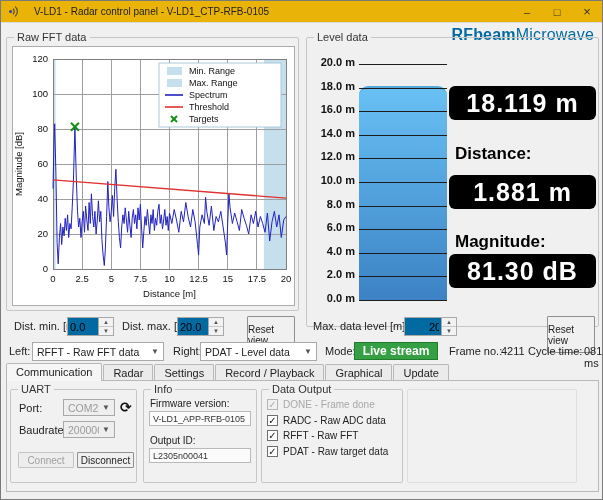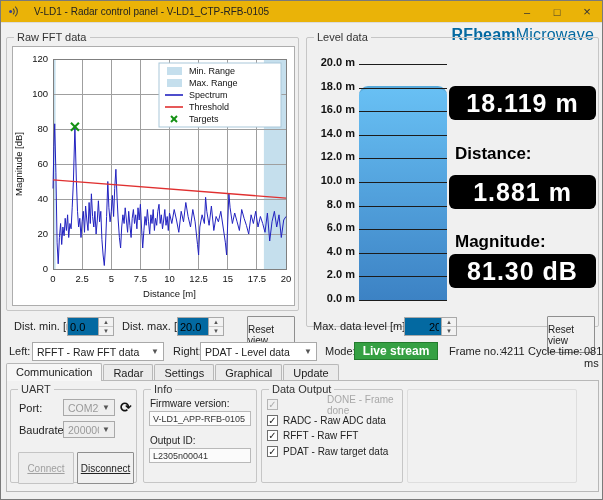--- a/index.html
+++ b/index.html
@@ -46,21 +46,21 @@
   .val { position:absolute; font-size:11px; color:#222; }
   .numbox { position:absolute; display:flex; height:19px; }
   .numbox input { width:32px; height:19px; border:1px solid #a9a9a9; font-size:11px; padding:0 2px; font-family:inherit; background:#0369a1; }
   .numbox .w38 { width:38px;padding-left:24px; }
   .spin { display:flex; flex-direction:column; width:15px; height:19px; border:1px solid #a9a9a9; border-left:none; background:#f2f2f2; }
   .spin span { flex:1; display:flex; align-items:center; justify-content:center; font-size:6px; color:#555; line-height:1; }
   .spin span:first-child { border-bottom:1px solid #c9c9c9; }
 
   .btn { position:absolute; height:37px; background:#f0f0f0; border:1px solid #8f8f8f; font-size:10px; color:#222;
          display:flex; align-items:center; justify-content:center; border-radius:1px; }
-  .btn.big { height:32px;text-decoration:underline; }
+  .btn.big { height:16px; }
   .btn.disabled { border-color:#c4c4c4; color:#a0a0a0; background:#ededed; }
 
   .combo { position:absolute; height:19px; background:#fff; border:1px solid #a9a9a9; display:flex; align-items:center; padding:0 4px; }
   .combo .ctext { flex:1; font-size:10.5px; color:#222; white-space:nowrap; overflow:hidden; }
   .combo .carrow { font-size:8px; color:#555; margin-left:3px; }
   .combo.disabled { background:#eeeeee; }
   .combo.disabled .ctext { color:#9a9a9a; }
   .combo.small { height:17px; }
 
   .mode-box { position:absolute; height:18px; background:#35a043; border:1px solid #227a2c; color:#fff; font-weight:700;
@@ -80,21 +80,21 @@
 
   .refresh { position:absolute; font-size:14px; font-weight:700; color:#111; line-height:1; }
 
   
   .do-rows { position:absolute; left:266px; top:374px; width:134px; }
   .do-row { display:flex; align-items:center; height:15.5px; }
   .cb { width:11px; height:11px; border:1px solid #6e6e6e; background:#fff; margin-right:5px; font-size:10px; line-height:9px;
         text-align:center; color:#222; flex:0 0 11px; }
   .cb.dis { border-color:#b5b5b5; color:#adadad; background:#f0f0f0; }
   .do-row .do-lab { font-size:10px; color:#222; }
-  .do-row.dis .do-lab { color:#a8a8a8;margin-left:44px; }
+  .do-row.dis .do-lab { color:#a8a8a8; }
 </style>
 </head>
 <body>
 
 <div class="window">
 
   <div class="titlebar">
     <span class="app-icon">
       <svg width="13" height="13" viewBox="0 0 13 13">
         <circle cx="2.6" cy="6.5" r="1.5" fill="#34409a"></circle>
@@ -257,20 +257,21 @@
     <span class="mode-box" style="left:353px; top:319px; width:84px;">Live stream</span>
     <span class="lbl" style="left:448px; top:322px;">Frame no.:</span>
     <span class="val" style="left:500px; top:322px;">4211</span>
     <span class="lbl" style="left:527px; top:322px;">Cycle time:</span>
     <span class="val" style="left:583px; top:322px;">081 ms</span>
 
     <div class="tabs" id="tabs">
         <span class="tab active">Communication</span>
         <span class="tab">Radar</span>
         <span class="tab">Settings</span>
+        <span class="tab">Record / Playback</span>
         <span class="tab">Graphical</span>
         <span class="tab">Update</span>
       </div>
     <div class="tab-panel"></div>
 
     <div class="group sub-group" style="left:9px; top:366px; width:127px; height:94px;">
       <span class="group-label">UART</span>
     </div>
     <span class="lbl" style="left:18px; top:379px;">Port:</span>
     <span class="combo small disabled" style="left:62px; top:376px; width:52px;">

